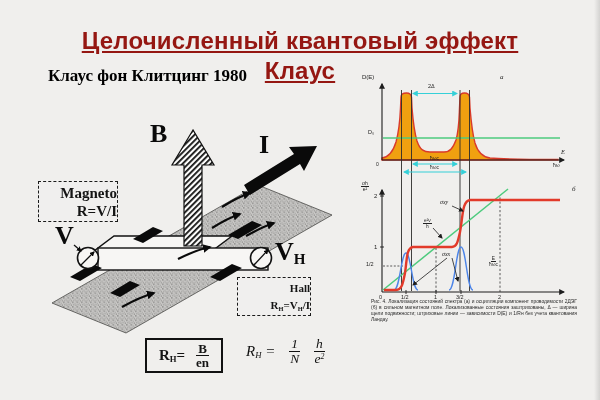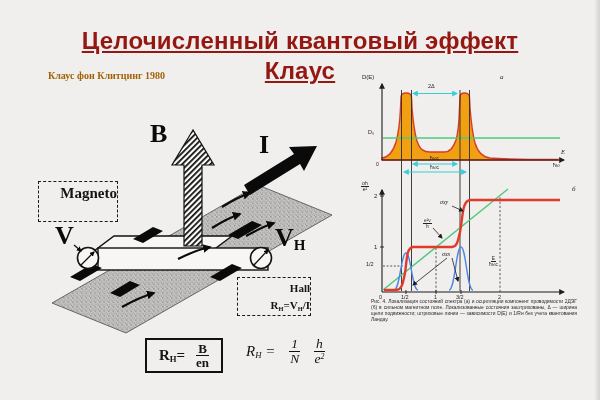--- a/index.html
+++ b/index.html
@@ -1,21 +1,21 @@
 <!DOCTYPE html>
 <html><head>
 <meta charset="utf-8">
 <style>
   html,body{margin:0;padding:0;background:#888;}
   .slide{position:relative;width:600px;height:400px;background:#f0efed;overflow:hidden;
          font-family:"Liberation Serif",serif;color:#141414;}
   .abs{position:absolute;}
   .title{width:600px;text-align:center;font-family:"Liberation Sans",sans-serif;
          font-weight:bold;color:#951712;font-size:24px;letter-spacing:0.2px;text-decoration:underline;}
-  .credit{font-weight:bold;color:#a16207;font-size:10px;line-height:16.5px;
+  .credit{font-weight:bold;color:#000000;font-size:17px;line-height:16.5px;
           font-family:"Liberation Serif",serif;}
   .biglab{font-weight:bold;font-size:26px;font-family:"Liberation Serif",serif;color:#0a0a0a;line-height:1;}
   .sub{font-size:0.58em;vertical-align:-0.28em;}
   .sup{font-size:0.58em;vertical-align:0.45em;}
   .dbox{border:1.6px dashed #1a1a1a;background:rgba(240,239,237,0.75);text-align:right;
         font-weight:bold;font-family:"Liberation Serif",serif;}
   .sbox{border:2px solid #111;text-align:center;font-weight:bold;font-family:"Liberation Serif",serif;}
   .frac{display:inline-flex;flex-direction:column;align-items:center;vertical-align:middle;line-height:1.02;}
   .frac .fr-top{border-bottom:1.3px solid #111;padding:0 2px;}
   .formula{font-style:italic;font-family:"Liberation Serif",serif;color:#111;}
@@ -153,24 +153,25 @@
   <div class="abs title" style="top:27px;left:0">Целочисленный квантовый эффект</div>
   <div class="abs title" style="top:57px;left:0">Клаус</div>
 
   <div class="abs credit" style="left:48px;top:68px">
     <div>Клаус фон Клитцинг 1980</div>
   </div>
 
   <div class="abs biglab" style="left:150px;top:121px">B</div>
   <div class="abs biglab" style="left:259px;top:132px">I</div>
   <div class="abs biglab" style="left:55px;top:223px">V</div>
-  <div class="abs biglab" style="left:275px;top:225px"><span>V</span><span class="sub">H</span></div>
+  <div class="abs biglab" style="left:275px;top:239px"><span>V</span><span class="sub">H</span></div>
 
   <div class="abs dbox" style="left:38px;top:181px;width:78px;height:37px;font-size:15px;line-height:18px;padding-top:2px">
     <div>Magneto</div>
+    <div>R=V/I</div>
   </div>
 
   <div class="abs dbox" style="left:237px;top:277px;width:72px;height:35px;font-size:11px;line-height:17px;padding-top:2px">
     <div>Hall</div>
     <div><span>R</span><span class="sub">H</span><span>=V</span><span class="sub">H</span><span>/I</span></div>
   </div>
 
   <div class="abs sbox" style="left:145px;top:338px;width:74px;height:31px;font-size:15px;display:flex;align-items:center;justify-content:center;gap:11px">
     <span><span>R</span><span class="sub">H</span><span>=</span></span>
     <span class="frac" style="font-size:13px">

